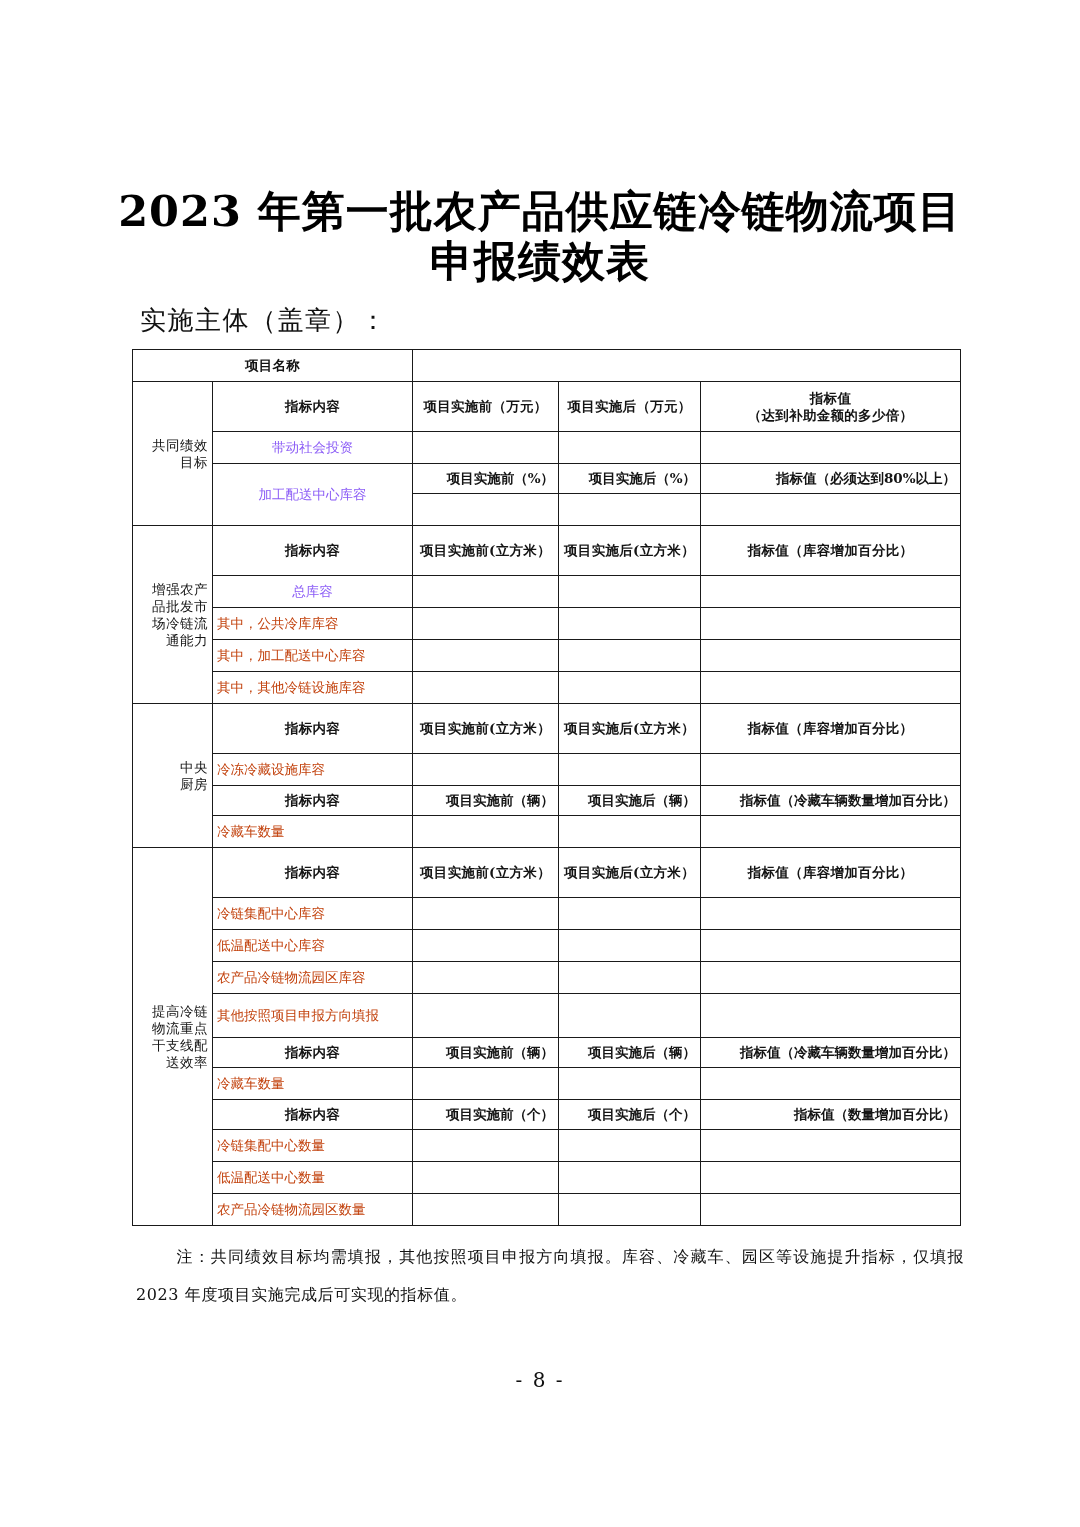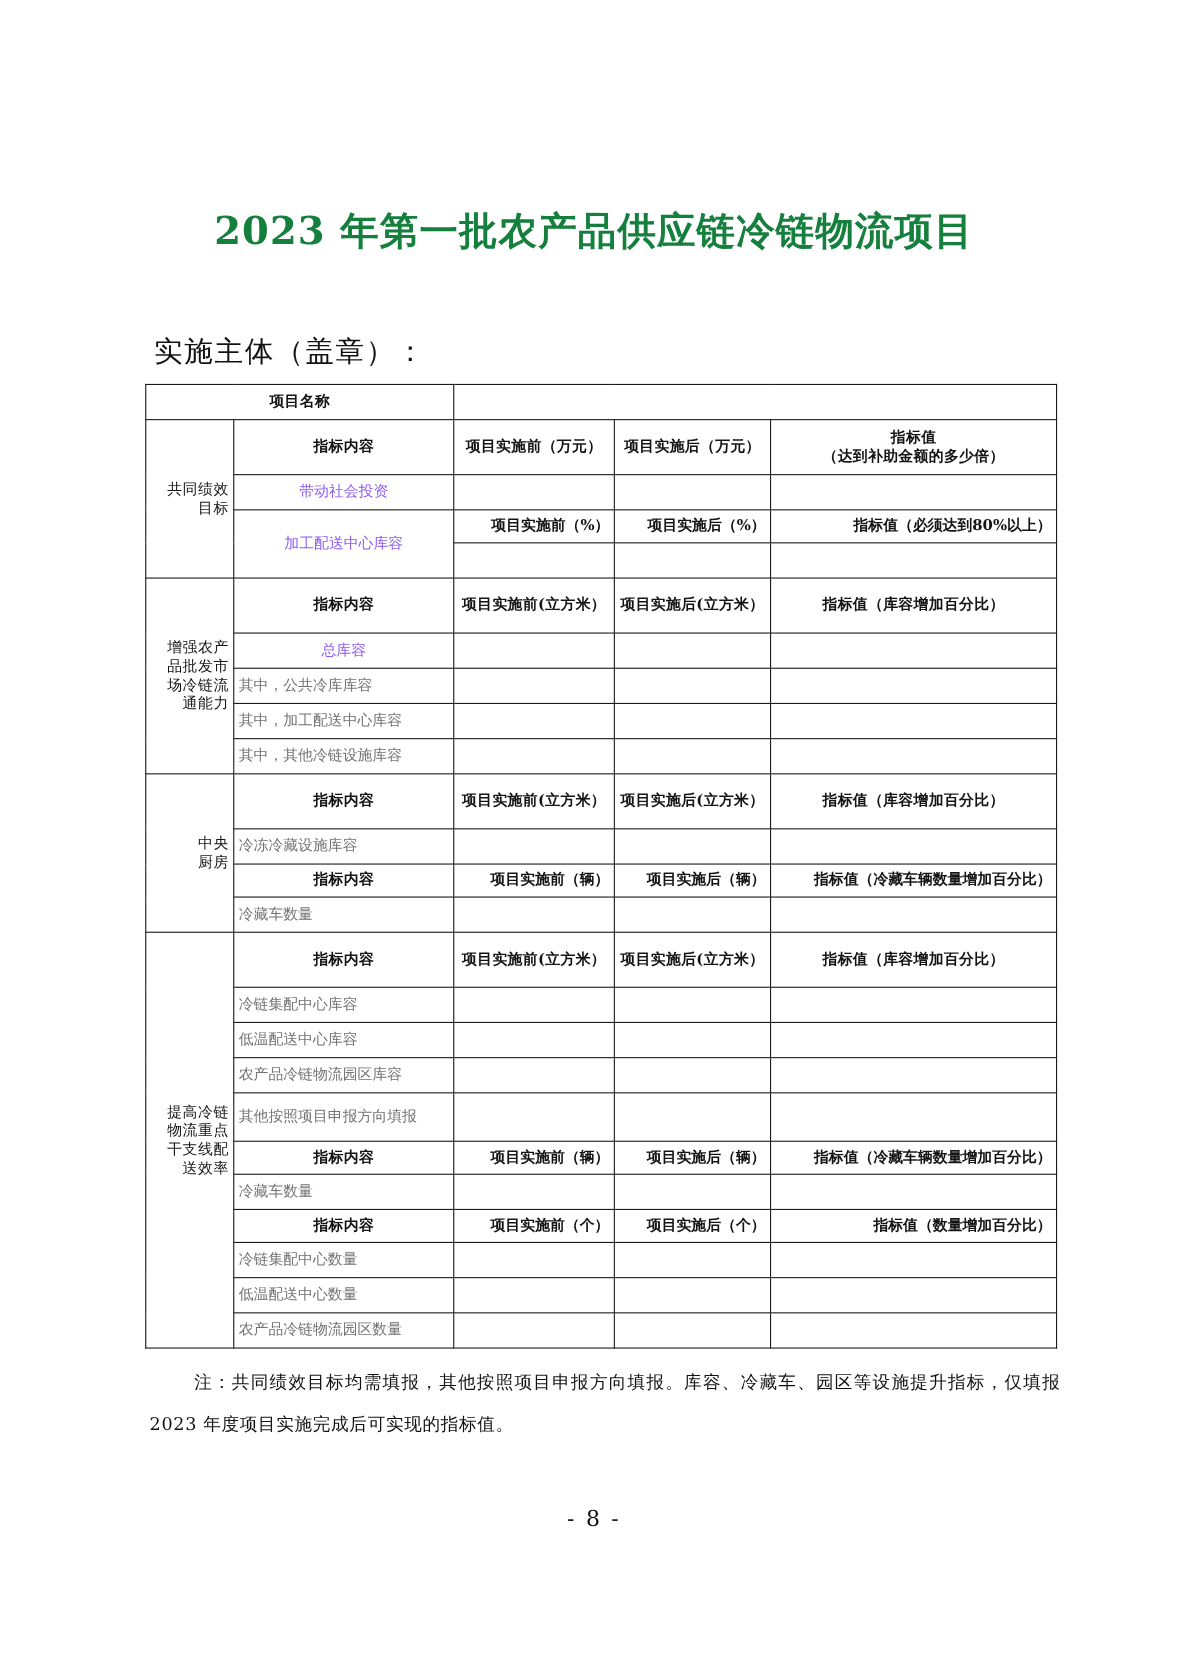--- a/index.html
+++ b/index.html
@@ -26,24 +26,24 @@
   .title-block {
     position: absolute;
     left: 0;
     top: 186px;
     width: 1080px;
     text-align: center;
   }
   .title-line {
     font-family: "DejaVu Serif", "Liberation Serif", serif;
     font-weight: bold;
-    font-size: 35px;
+    font-size: 43px;
     line-height: 50px;
     letter-spacing: 1px;
-    color: #15803d;
+    color: #000000;
   }
 
   
   .subject-line {
     position: absolute;
     left: 140px;
     top: 305px;
     font-family: "DejaVu Serif", "Liberation Serif", serif;
     font-size: 26px;
     line-height: 30px;
@@ -103,21 +103,21 @@
   }
   .row-name-center {
     text-align: center;
     font-size: 13.5px;
     color: #8b5cf6;
   }
   .row-name-left {
     text-align: left;
     padding-left: 10px;
     font-size: 13.5px;
-    color: #737373;
+    color: #c2410c;
     margin-left: 12px;
   }
   .blank { }
 
   
   .r-title   { height: 32px; }
   .r-hdr2    { height: 50px; }
   .r-data    { height: 32px; }
   .r-hdr1    { height: 30px; }
   .r-data2   { height: 44px; }
@@ -150,20 +150,21 @@
     color: #111111;
   }
 </style>
 </head>
 <body>
 
 <div class="page">
 
   <div class="title-block">
     <div class="title-line">2023 年第一批农产品供应链冷链物流项目</div>
+    <div class="title-line">申报绩效表</div>
   </div>
 
   <div class="subject-line">实施主体（盖章）：</div>
 
   <table class="perf-table">
     <colgroup>
       <col class="c-group">
       <col class="c-item">
       <col class="c-before">
       <col class="c-after">

